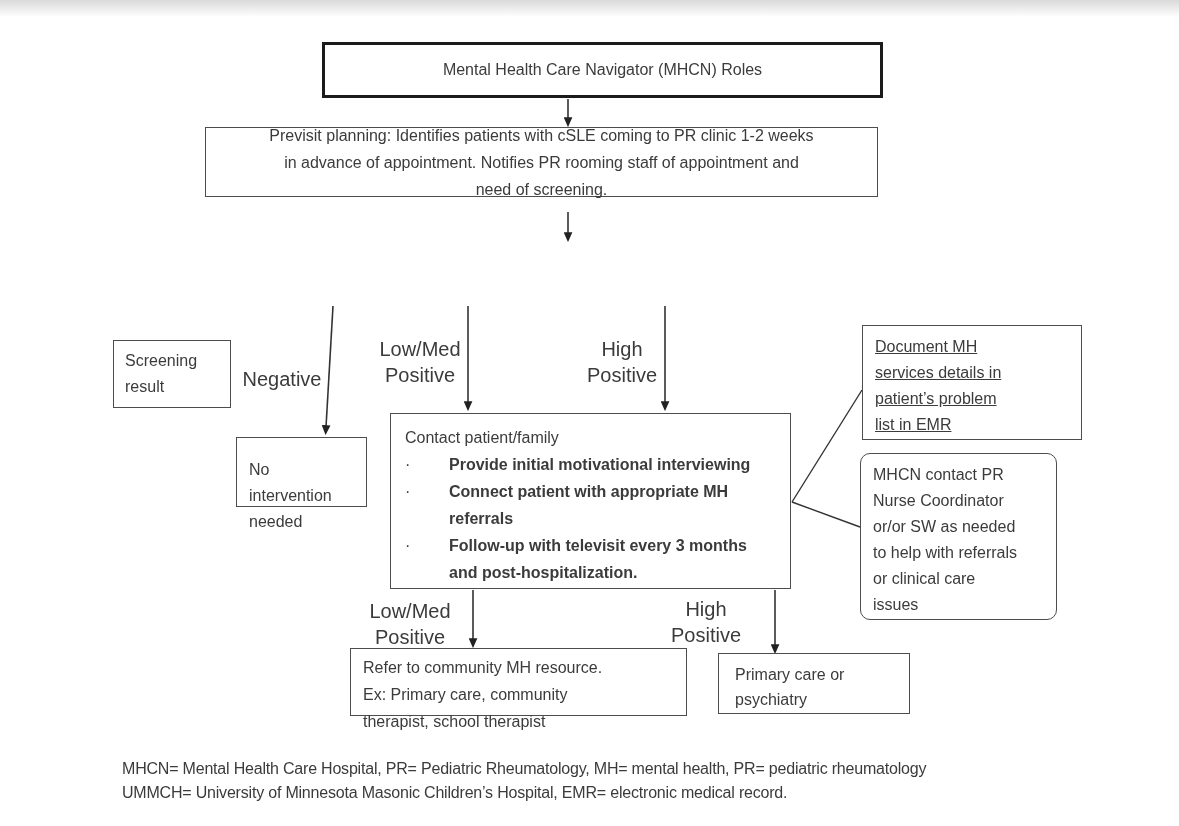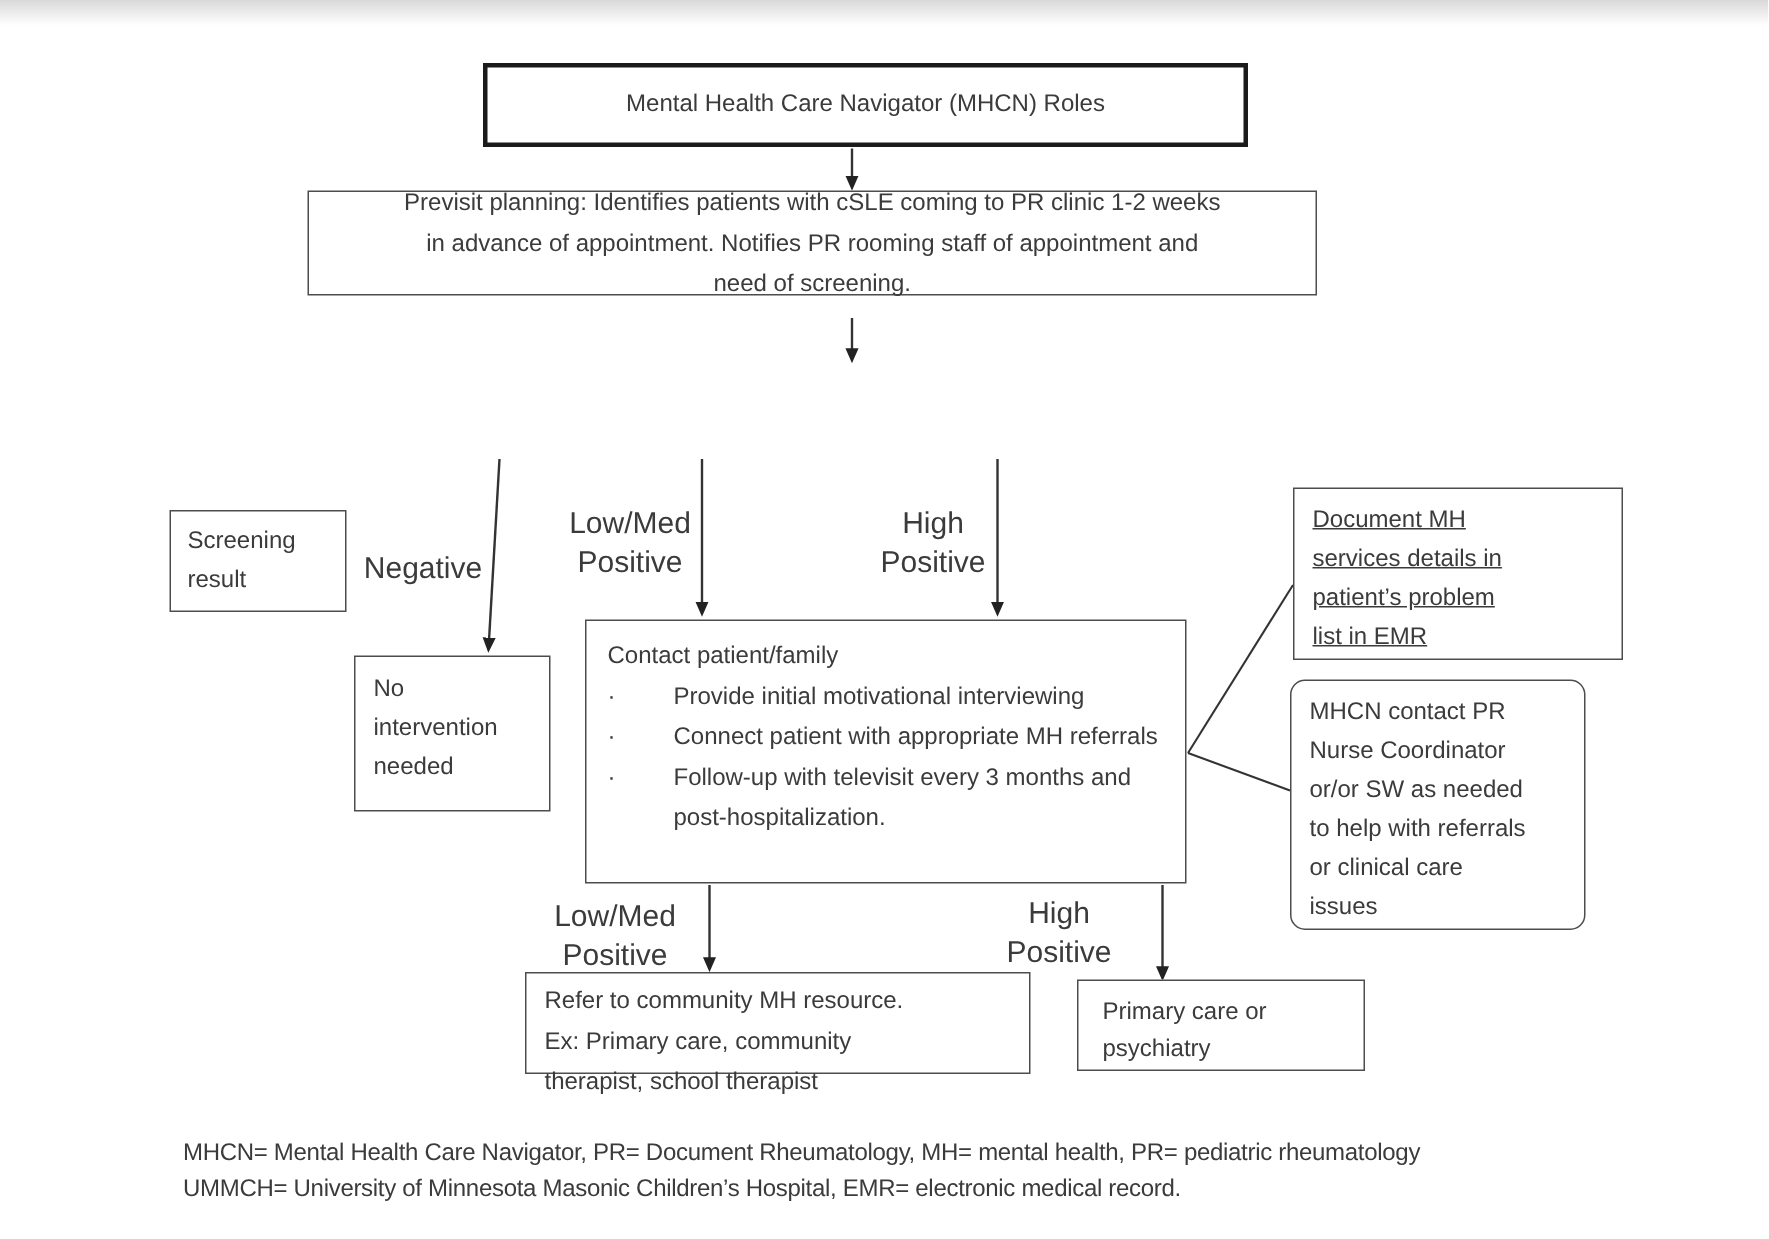--- a/index.html
+++ b/index.html
@@ -28,41 +28,41 @@
     position:absolute;
     border:1.5px solid var(--border);
     background:#fff;
     font-size:16px;
     line-height:26px;
     white-space:pre-line;
     color:var(--text);
   }
   .node.center{display:flex;align-items:center;justify-content:center;text-align:center;}
   #node-title{
-    left:322px;top:42px;width:510px;height:56px;
+    left:322px;top:42px;width:561px;height:56px;
     border:3px solid var(--title-border);
     text-align:center;
   }
   #node-previsit{left:205px;top:127px;width:673px;height:70px;line-height:27px;}
   #node-screened{left:315px;top:243px;width:480px;height:62px;line-height:27px;}
   #node-screening-result{left:113px;top:340px;width:118px;height:68px;padding:7px 11px;}
-  #node-no-intervention{left:236px;top:437px;width:131px;height:104px;padding:9px 12px;}
+  #node-no-intervention{left:236px;top:437px;width:131px;height:70px;padding:19px 12px;}
   #node-contact{left:390px;top:413px;width:401px;height:176px;padding:10px 14px;line-height:27px;}
   #node-document{left:862px;top:325px;width:220px;height:115px;padding:8px 12px;text-decoration:underline;}
   #node-mhcn-contact{left:860px;top:453px;width:197px;height:167px;padding:8px 12px;border-radius:10px;}
   #node-refer{left:350px;top:648px;width:337px;height:68px;padding:5px 12px;line-height:27px;}
   #node-primary{left:718px;top:653px;width:192px;height:61px;padding:8px 16px;line-height:25px;}
   .bullets{list-style:none;}
   .bullet-row{display:flex;align-items:flex-start;}
   .bullet-dot{
     flex:0 0 44px;width:44px;
     font-size:16px;line-height:27px;
     color:var(--text);
   }
-  .bullet-text{flex:1 1 auto;}
+  .bullet-text{flex:1 1 auto;font-weight:bold;}
   .edge-label{
     position:absolute;
     font-size:20px;line-height:26px;
     white-space:pre-line;
     color:var(--text);
     background:transparent;
   }
   #label-negative{left:238px;top:366px;width:88px;text-align:center;}
   #label-lowmed-top{left:368px;top:336px;width:104px;text-align:center;}
   #label-high-top{left:572px;top:336px;width:100px;text-align:center;}
@@ -155,16 +155,16 @@
   <div class="edge-label" id="label-lowmed-top">Low/Med
 Positive</div>
   <div class="edge-label" id="label-high-top">High
 Positive</div>
   <div class="edge-label" id="label-lowmed-bottom">Low/Med
 Positive</div>
   <div class="edge-label" id="label-high-bottom">High
 Positive</div>
 
   <div class="footer">
-    <div>MHCN= Mental Health Care Navigator, PR= Document Rheumatology, MH= mental health, PR= pediatric rheumatology</div>
+    <div>MHCN= Mental Health Care Hospital, PR= Pediatric Rheumatology, MH= mental health, PR= pediatric rheumatology</div>
     <div>UMMCH= University of Minnesota Masonic Children’s Hospital, EMR= electronic medical record.</div>
   </div>
 </div>
 
 </body></html>

